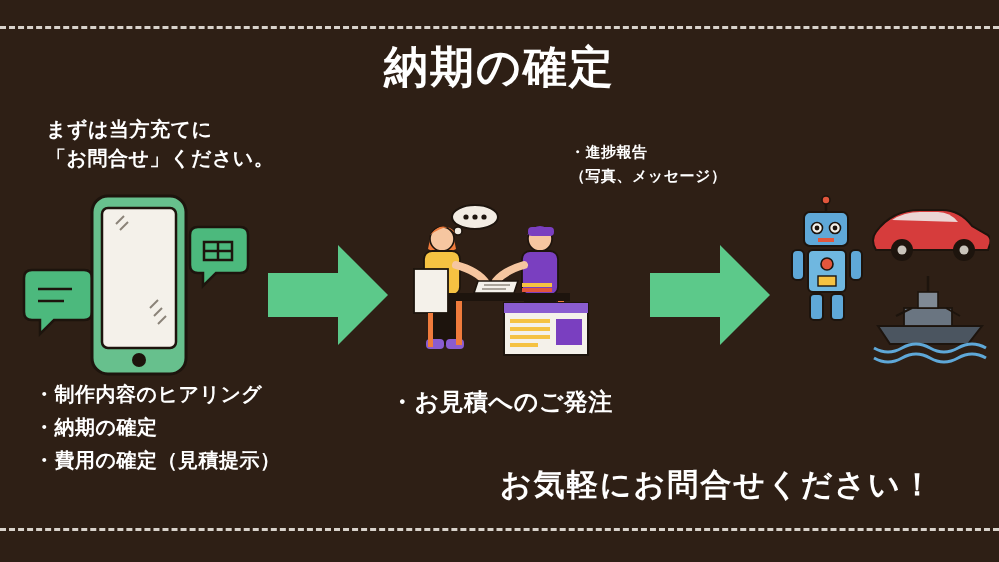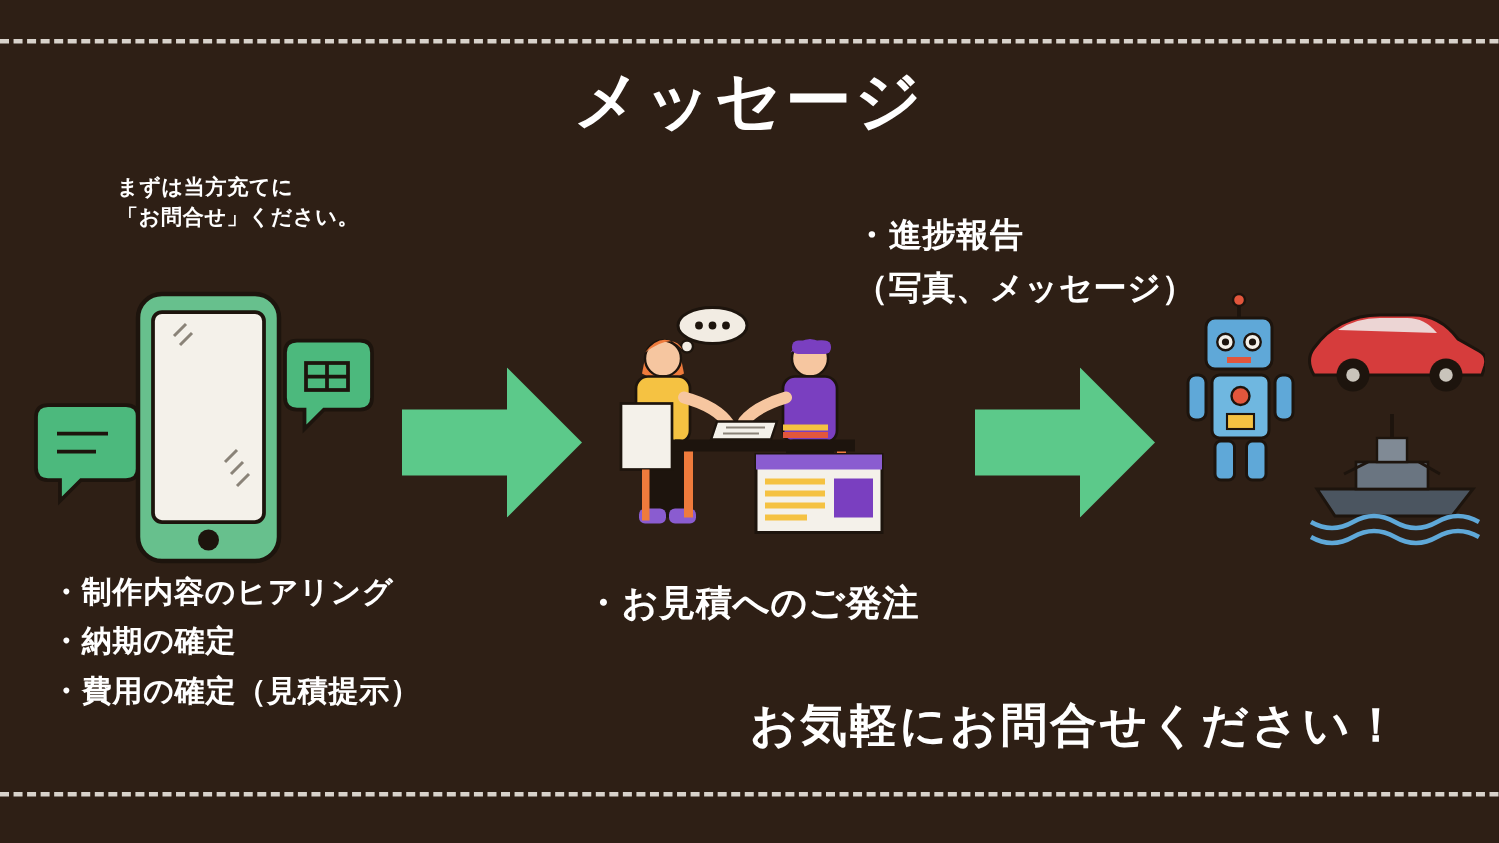--- a/index.html
+++ b/index.html
@@ -48,38 +48,38 @@
     color: #ffffff;
     font-size: 19px;
     font-weight: bold;
     line-height: 1.45;
     white-space: pre;
     letter-spacing: 0.5px;
   }
 
   .lead {
     top: 115px;
-    left: 78px;
-    font-size: 14px;
+    left: 46px;
+    font-size: 20px;
   }
   .step1-list {
     top: 378px;
     left: 34px;
     font-size: 20px;
     line-height: 1.65;
   }
   .step2-label {
     top: 385px;
     left: 390px;
     font-size: 24px;
   }
   .step2-top {
     top: 140px;
     left: 570px;
-    font-size: 22px;
+    font-size: 15px;
     line-height: 1.6;
   }
   .step3-list {
     top: 388px;
     left: 805px;
     font-size: 20px;
     line-height: 1.6;
   }
   .closing {
     top: 462px;
@@ -105,21 +105,21 @@
   svg { display: block; }
 </style>
 </head>
 <body>
 
 <div class="stage">
 
   <div class="rule top"></div>
   <div class="rule bottom"></div>
 
-  <div class="title">メッセージ</div>
+  <div class="title">納期の確定</div>
 
   <div class="txt lead">まずは当方充てに
 「お問合せ」ください。</div>
 
   <div class="phone-wrap">
     <svg width="230" height="190" viewBox="0 0 230 190">
 
       <g>
         <path d="M4 88 q0-8 8-8 h52 q8 0 8 8 v34 q0 8 -8 8 h-30 l-14 14 v-14 h-8 q-8 0 -8 -8 z" fill="#4cb97d" stroke="#1d140d" stroke-width="2.5"></path>
         <line x1="18" y1="99" x2="52" y2="99" stroke="#1d140d" stroke-width="2.5"></line>

